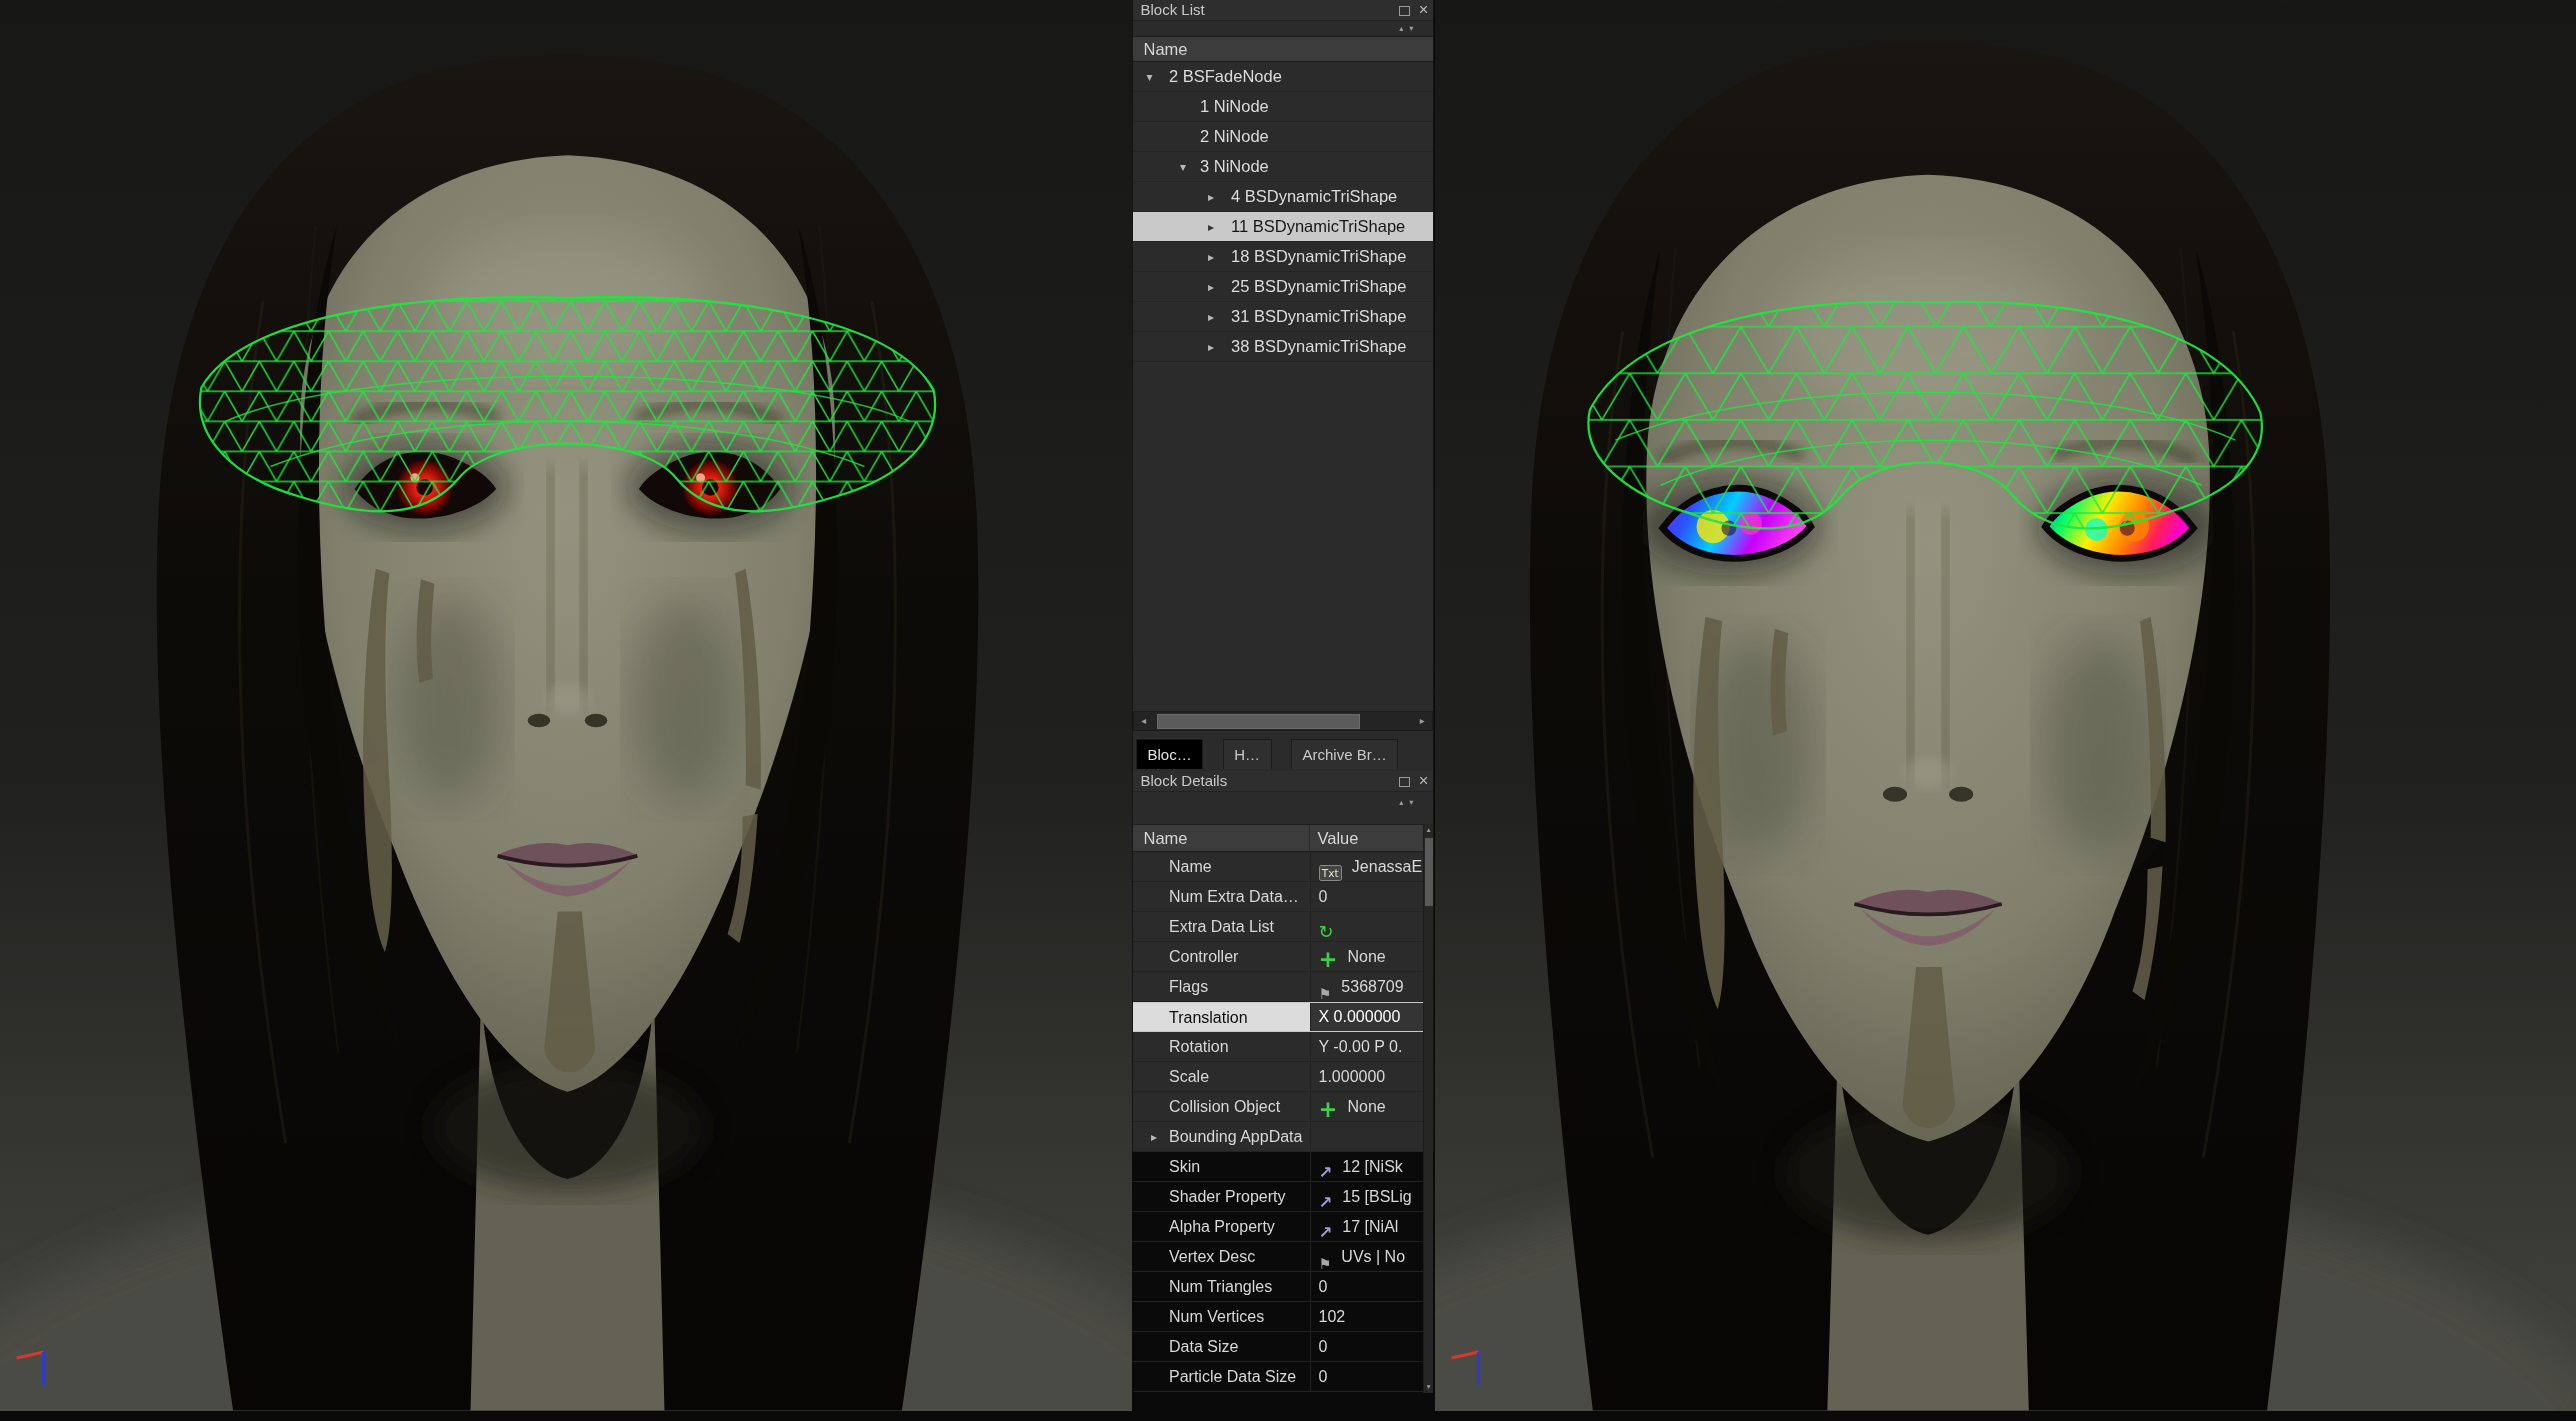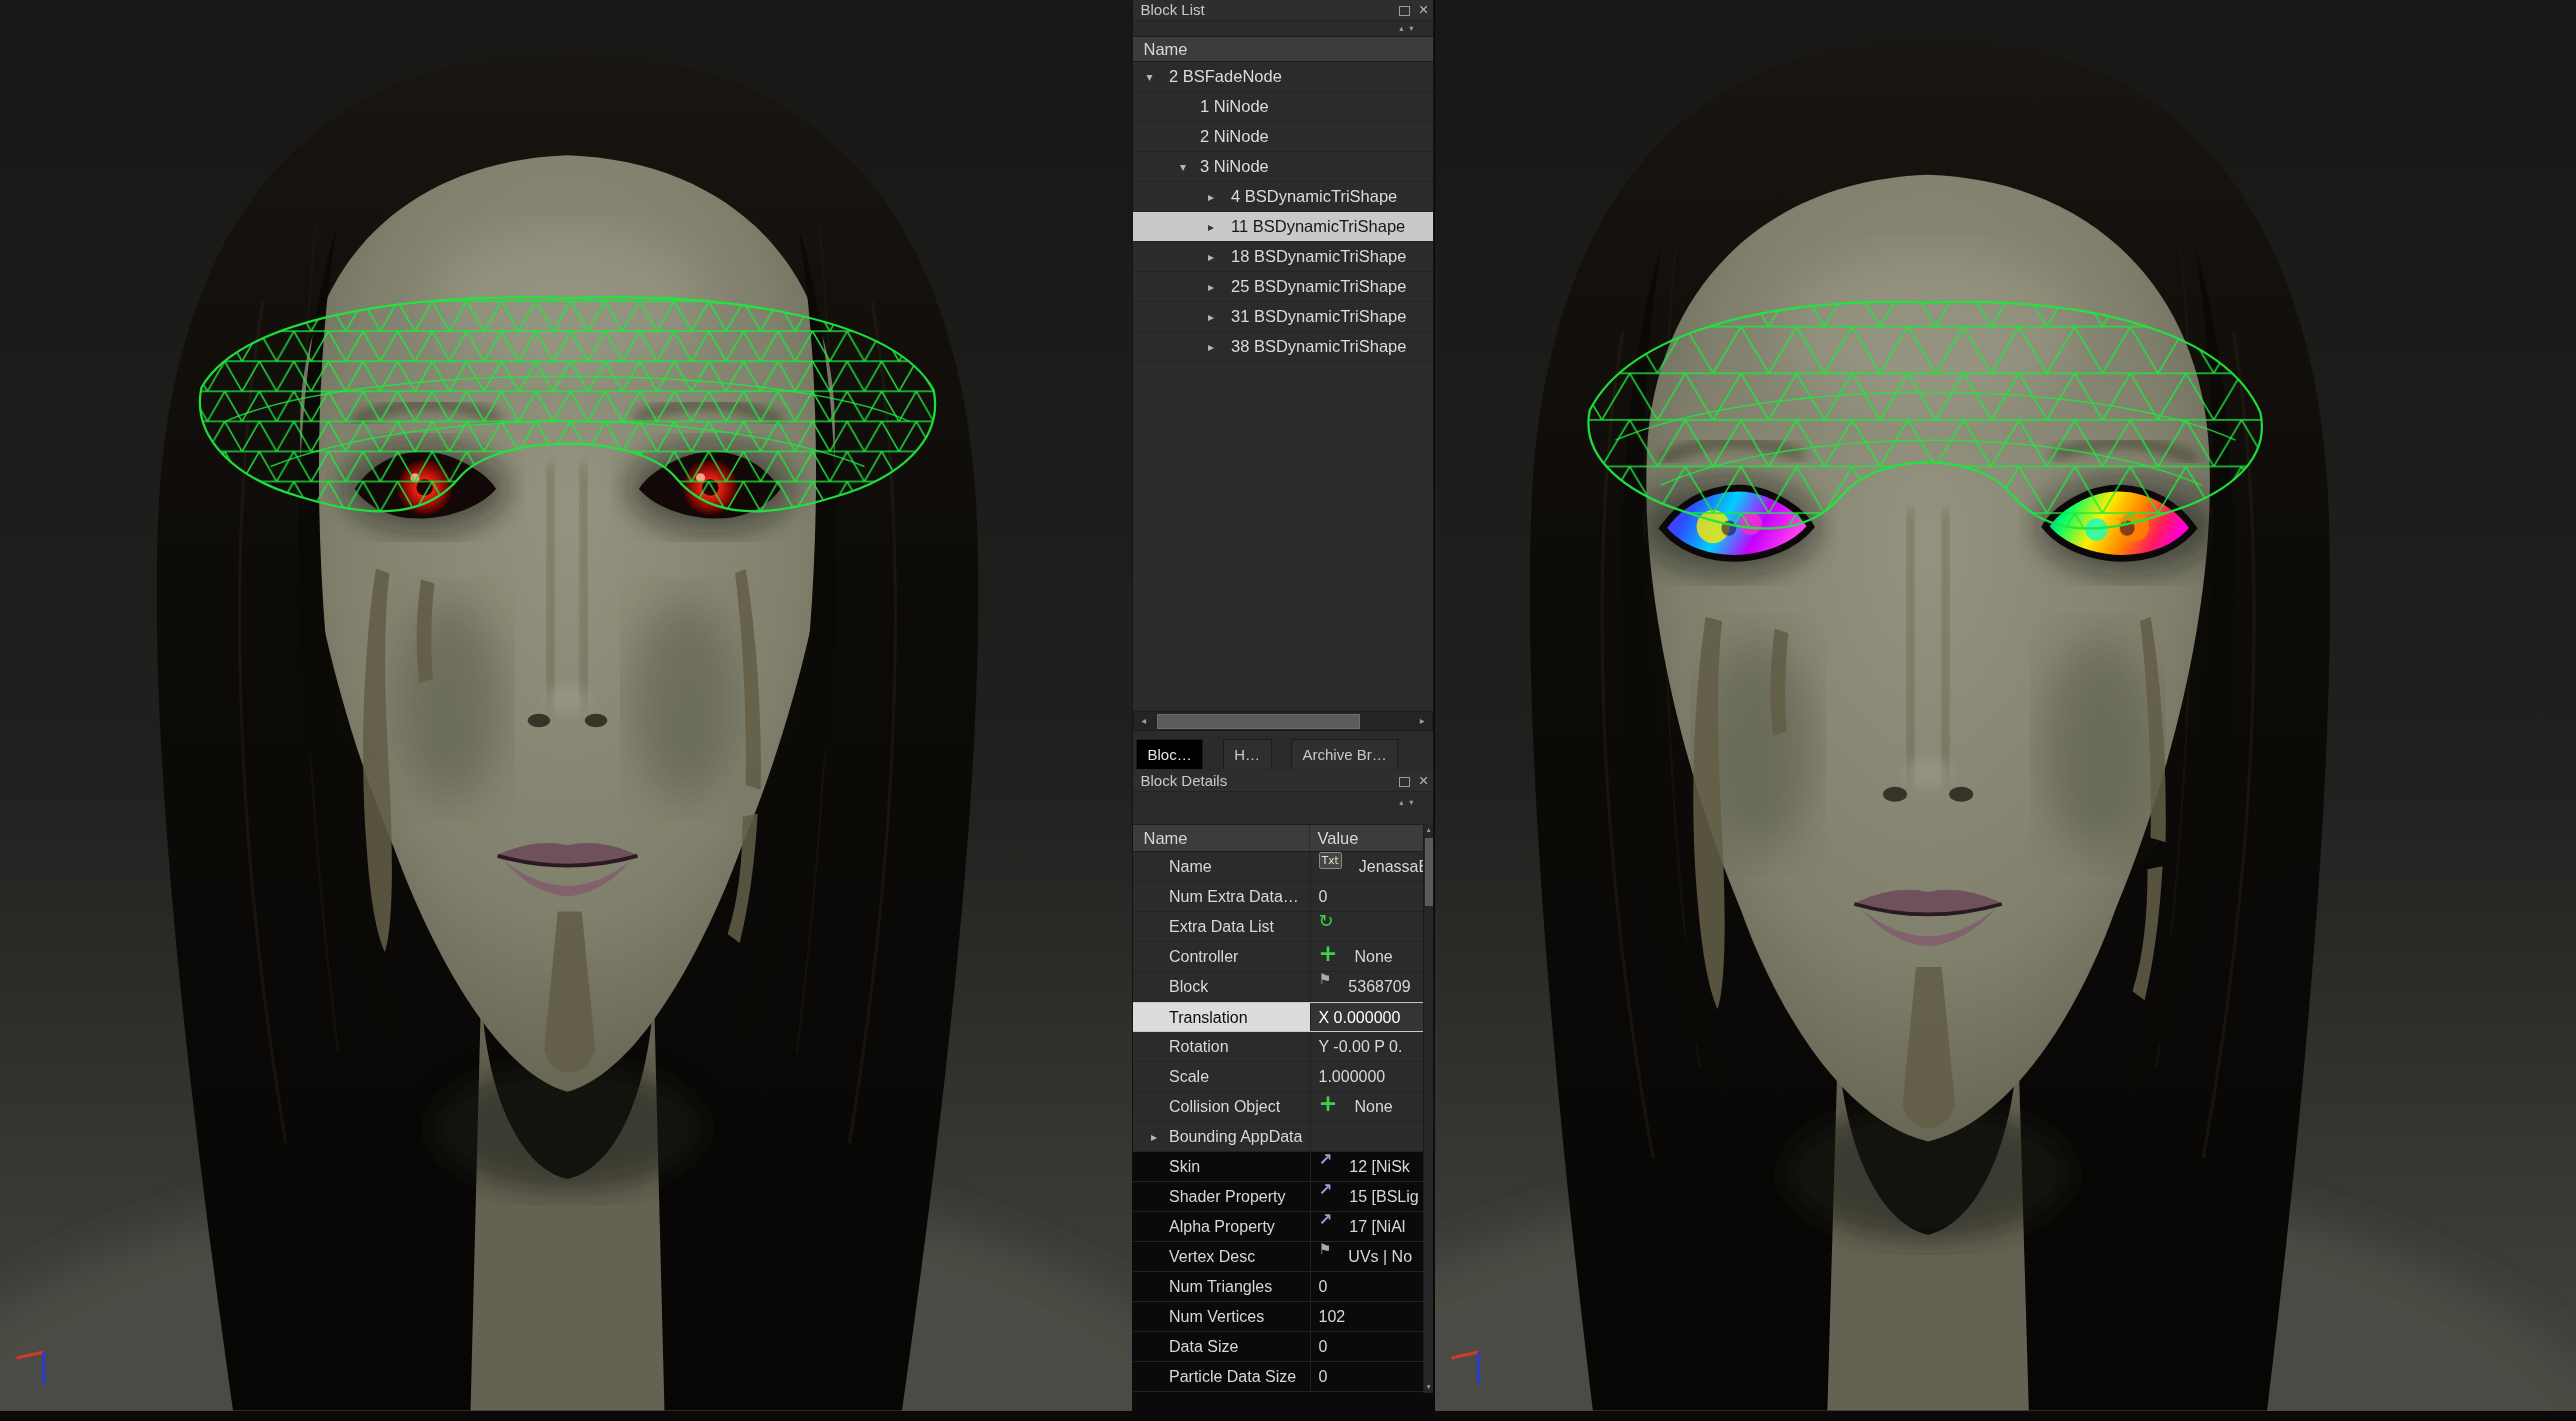--- a/index.html
+++ b/index.html
@@ -58,21 +58,21 @@
 
   .details-header{position:absolute;top:824px;left:0;right:0;height:28px;background:#3c3c3c;
     border-top:0.8px solid #1d1d1d;border-bottom:0.8px solid #1d1d1d;color:#d6d6d6;font-size:16.5px;line-height:26px;display:flex}
   .dh-name{width:177px;padding-left:10.5px;border-right:0.8px solid #2a2a2a}
   .dh-value{padding-left:7.5px}
 
   .details{position:absolute;top:852px;left:0;right:9.8px}
   .drow{display:flex;height:30px;border-bottom:0.8px solid #232323;font-size:16px;line-height:29px;color:#d8d8d8}
   .drow .dname{width:177px;padding-left:36px;position:relative;white-space:nowrap;overflow:hidden}
   .drow .dval{flex:1;padding-left:7.5px;border-left:0.8px solid #222;white-space:nowrap;overflow:hidden;
-    display:flex;align-items:flex-start;gap:17px}
+    display:flex;align-items:flex-end;gap:10px}
   .drow .dexp{position:absolute;left:18px;top:0;line-height:30px;font-size:12px;color:#b8b8b8;font-family:"DejaVu Sans",sans-serif}
   .drow.selected{border-top:0.8px solid #c9c9c9;border-bottom:0.8px solid #c9c9c9}
   .drow.selected .dname{background:#dcdcdc;color:#0c0c0c}
   .drow.selected .dval{background:#343434;color:#ffffff}
 
   .ico{font-family:"DejaVu Sans",sans-serif;flex:0 0 auto}
   .ico-plus{color:#3ed04a;font-size:22.6px;font-weight:bold;line-height:22.6px}
   .ico-refresh{color:#3ed04a;font-size:18px;line-height:18px}
   .ico-flag{color:#a9a9a9;font-size:14.3px;line-height:14.3px}
   .ico-link{color:#9d9dd8;font-size:16.5px;font-weight:bold;line-height:16.5px}
@@ -325,21 +325,21 @@
         </span>
       </div>
       <div class="drow">
         <span class="dname">Controller</span>
         <span class="dval">
           <span class="ico ico-plus">+</span>
           <span>None</span>
         </span>
       </div>
       <div class="drow">
-        <span class="dname">Block</span>
+        <span class="dname">Flags</span>
         <span class="dval">
           <span class="ico ico-flag">⚑</span>
           <span>5368709</span>
         </span>
       </div>
       <div class="drow selected">
         <span class="dname">Translation</span>
         <span class="dval">
             <span>X 0.000000</span>
           </span>

